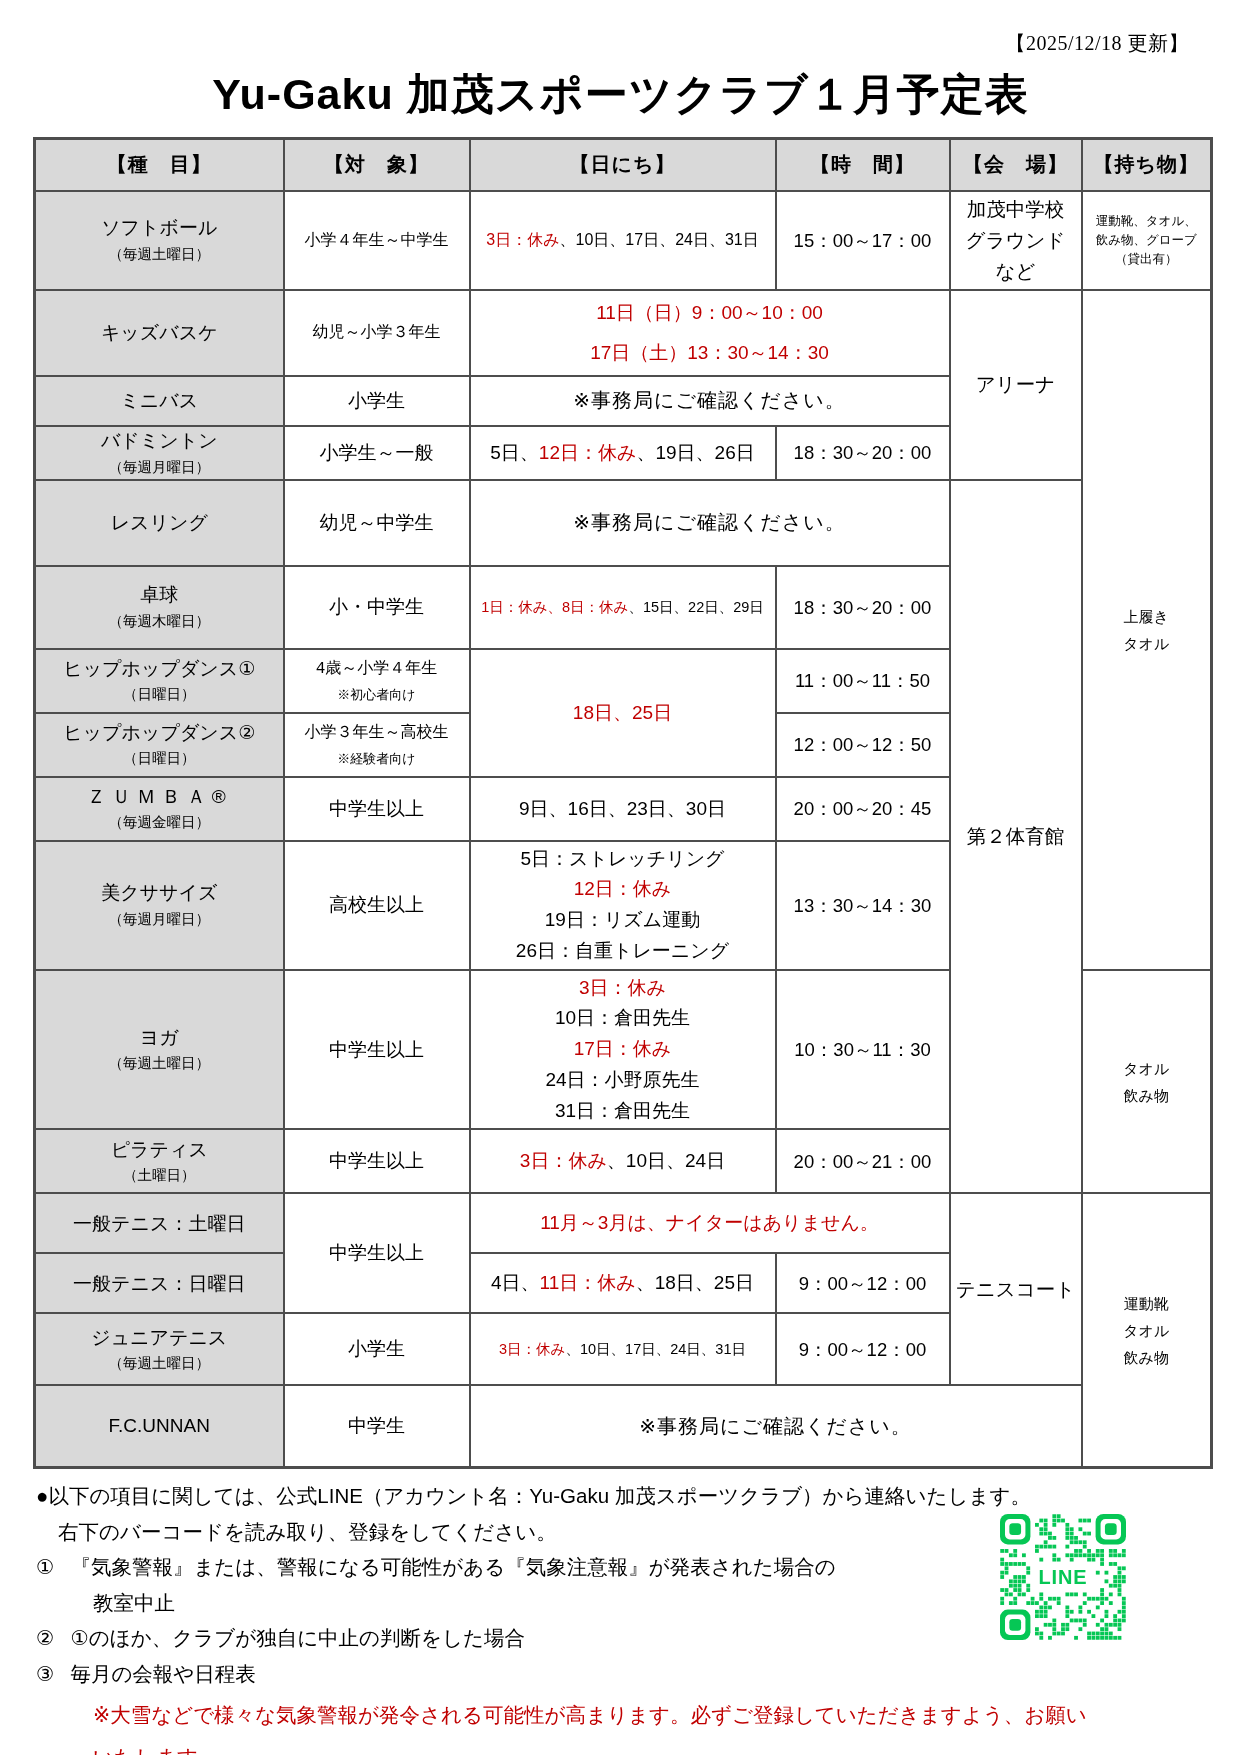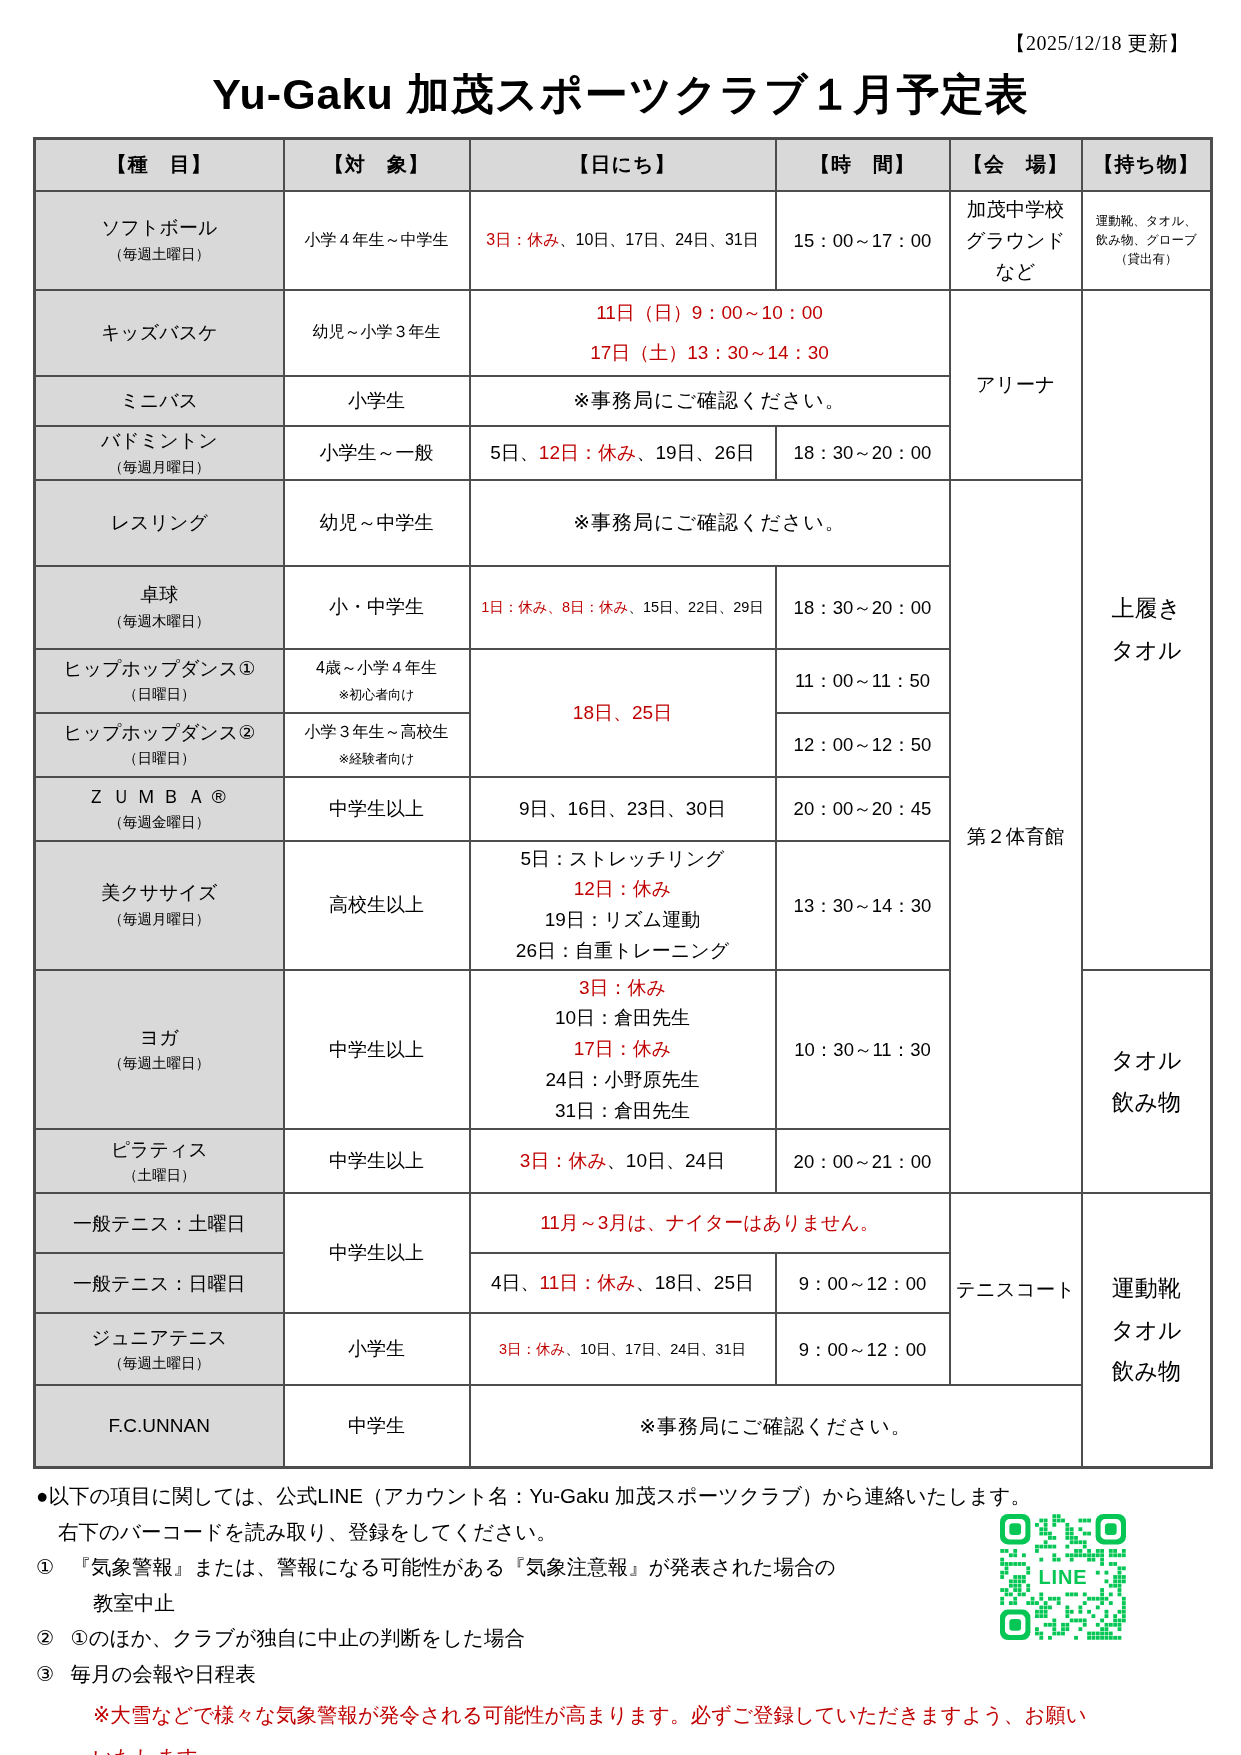--- a/index.html
+++ b/index.html
@@ -41,25 +41,25 @@
     padding:2px 4px;overflow:hidden;
   }
   tr.hdr th{
     background:var(--hdr-bg);font-size:20px;font-weight:700;letter-spacing:1px;
     border-bottom:2px solid var(--line);
   }
   td.ev{background:var(--hdr-bg);}
   .ev-main{font-size:19px;line-height:1.25;}
   .ev-sub{font-size:14.5px;margin-top:5px;}
   .zumba-sp{letter-spacing:6px;}
-  td.tg{font-size:19px;}
+  td.tg{font-size:19px;font-family:Liberation Mono, monospace;}
   td.dt{font-size:19px;}
   td.tm{font-size:18.5px;}
   td.vn{font-size:19.5px;line-height:1.6;}
-  td.it{font-size:23px;line-height:1.8;}
+  td.it{font-size:15px;line-height:1.8;}
   .f16{font-size:16px !important;}
   .f14{font-size:14.5px !important;}
   .xs{font-size:12.5px !important;line-height:1.5 !important;}
   .tg-note{font-size:13px;margin-top:7px;}
   td.lines-left{text-align:left;padding-left:26px;line-height:1.62;}
   td.sched-lines{text-align:left;padding-left:18px;line-height:2.1;}
   td.note-cell{font-size:20px;letter-spacing:1px;}
   
   td.dotted-below{border-bottom:2px dotted #8f8f8f;}
   td.thin-below{border-bottom:1px solid #a8a8a8;}

